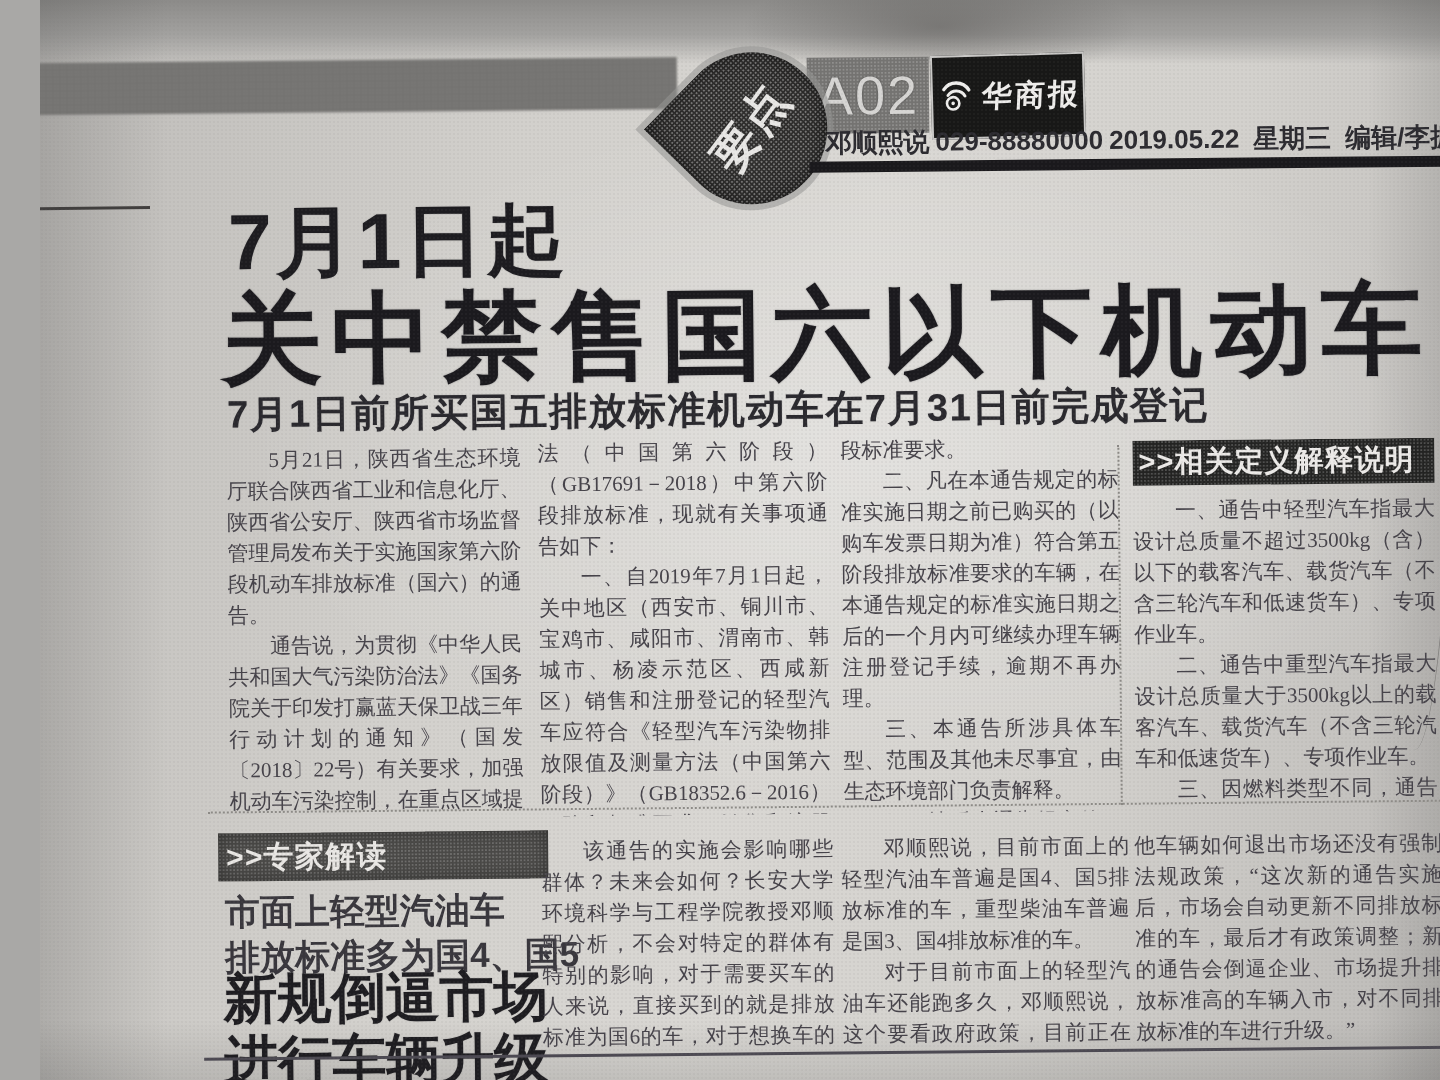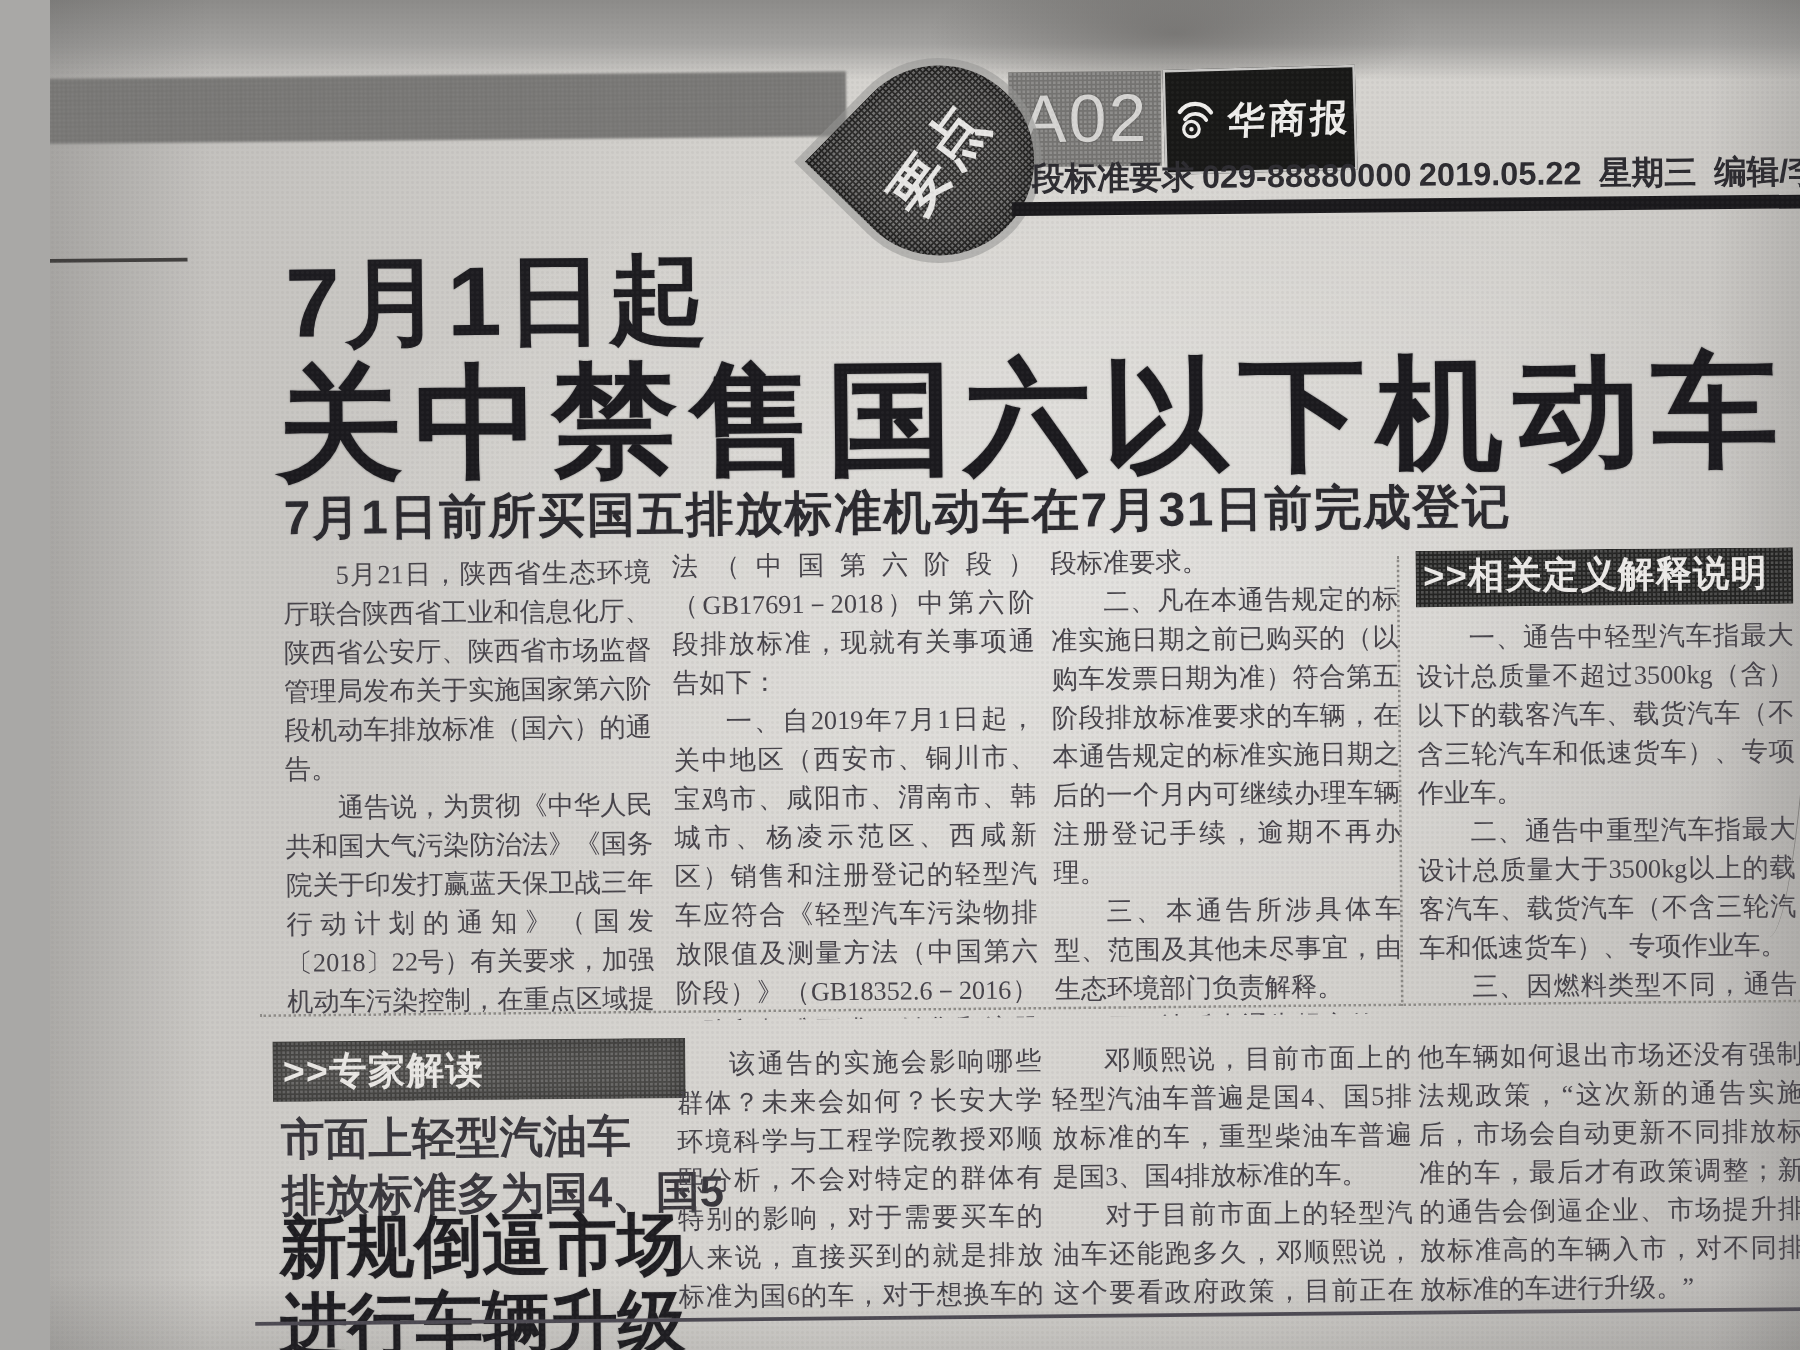--- a/index.html
+++ b/index.html
@@ -136,21 +136,21 @@
         <circle cx="17" cy="26" r="1.8" fill="#efeeec"></circle>
       </svg>
       <span class="logoname">华商报</span>
     </div>
     <div class="badge ht">
         <div class="inner ht"></div>
       </div>
     <div class="badgetext" style="position:absolute;left:638px;top:52px;">要点</div>
 
     <div class="infoline">
-      <span class="seg strong">段标准要求</span><span class="seg strong">029-88880000</span><span class="seg">2019.05.22</span><span class="seg">星期三</span><span class="seg">编辑/李振</span><span class="seg">美编/王永刚</span>
+      <span class="seg strong">邓顺熙说</span><span class="seg strong">029-88880000</span><span class="seg">2019.05.22</span><span class="seg">星期三</span><span class="seg">编辑/李振</span><span class="seg">美编/王永刚</span>
     </div>
     <div class="rule-thick"></div>
     <div class="rule-left-sm"></div>
 
     <div class="kicker">7月1日起</div>
     <div class="headline">关中禁售国六以下机动车</div>
     <div class="deck">7月1日前所买国五排放标准机动车在7月31日前完成登记</div>
 
     <div class="col a-col1 bodytext">
       <p>5月21日，陕西省生态环境厅联合陕西省工业和信息化厅、陕西省公安厅、陕西省市场监督管理局发布关于实施国家第六阶段机动车排放标准（国六）的通告。</p>

